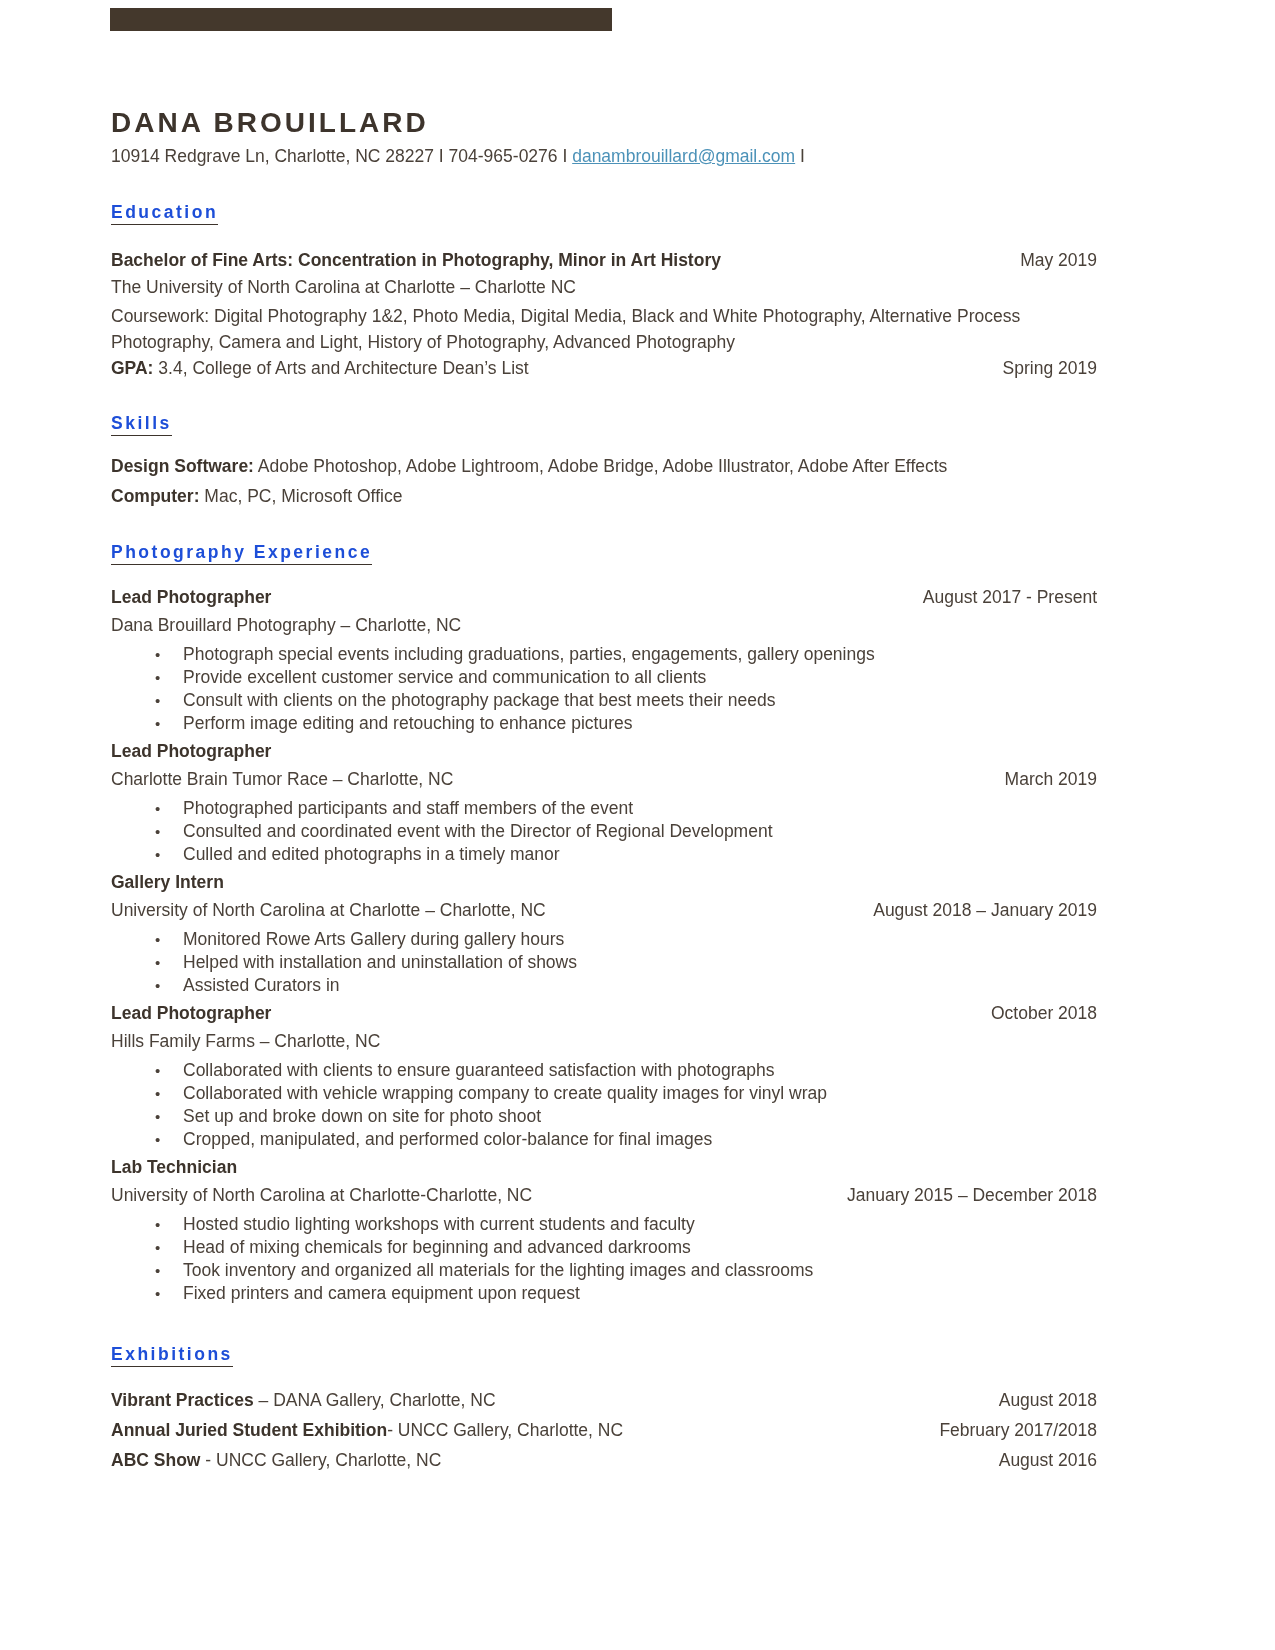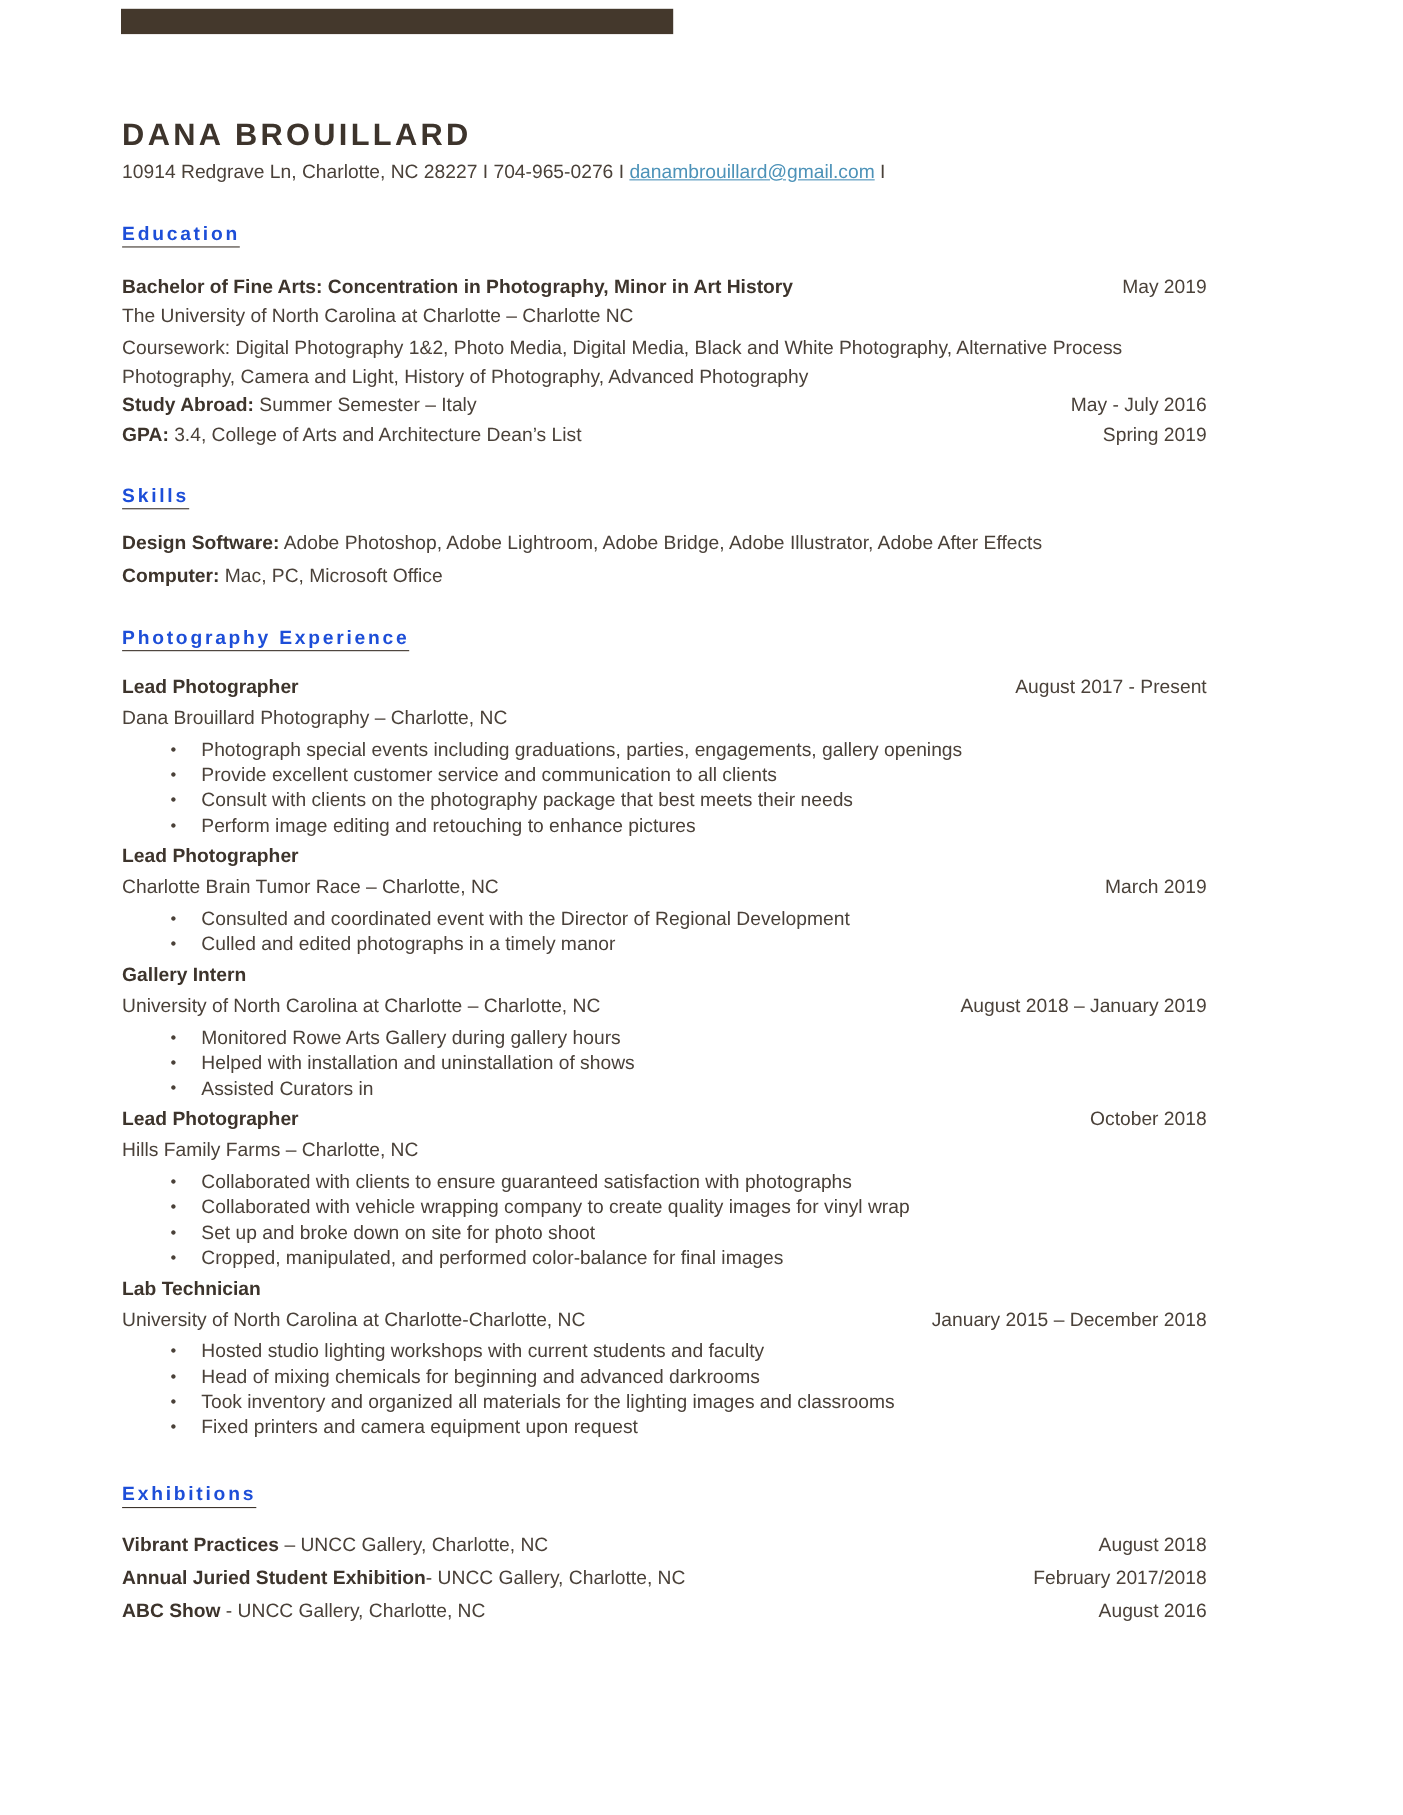--- a/index.html
+++ b/index.html
@@ -133,27 +133,20 @@
   <div class="row edu-degree">
     <span class="bold">Bachelor of Fine Arts: Concentration in Photography, Minor in Art History</span>
     <span class="date">May 2019</span>
   </div>
   <div class="row">
     <span>The University of North Carolina at Charlotte – Charlotte NC</span>
   </div>
   <p class="para coursework">Coursework: Digital Photography 1&amp;2, Photo Media, Digital Media, Black and White Photography, Alternative Process Photography, Camera and Light, History of Photography, Advanced Photography</p>
   <div class="row">
     <span>
-      <strong>Study Abroad:</strong>
-      <span>Summer Semester – Italy</span>
-    </span>
-    <span class="date">May - July 2016</span>
-  </div>
-  <div class="row">
-    <span>
       <strong>GPA:</strong>
       <span>3.4, College of Arts and Architecture Dean’s List</span>
     </span>
     <span class="date">Spring 2019</span>
   </div>
 
   <div class="section-heading hd-skills">
     <span>Skills</span>
   </div>
 
@@ -190,20 +183,21 @@
   <div class="job">
     <div class="row title-row">
       <span class="bold">Lead Photographer</span>
       <span class="date"></span>
     </div>
     <div class="row company-row">
       <span>Charlotte Brain Tumor Race – Charlotte, NC</span>
       <span class="date">March 2019</span>
     </div>
     <ul class="bullets">
+      <li>Photographed participants and staff members of the event</li>
       <li>Consulted and coordinated event with the Director of Regional Development</li>
       <li>Culled and edited photographs in a timely manor</li>
     </ul>
   </div>
 
   <div class="job">
     <div class="row title-row">
       <span class="bold">Gallery Intern</span>
       <span class="date"></span>
     </div>
@@ -253,21 +247,21 @@
   </div>
 
   <div class="section-heading hd-exhibitions">
     <span>Exhibitions</span>
   </div>
 
   <div class="exhibit-list">
     <div class="row exhibit-row">
       <span>
         <strong>Vibrant Practices</strong>
-        <span>– UNCC Gallery, Charlotte, NC</span>
+        <span>– DANA Gallery, Charlotte, NC</span>
       </span>
       <span class="date">August 2018</span>
     </div>
     <div class="row exhibit-row">
       <span>
         <strong>Annual Juried Student Exhibition</strong><span>- UNCC Gallery, Charlotte, NC</span>
       </span>
       <span class="date">February 2017/2018</span>
     </div>
     <div class="row exhibit-row">

